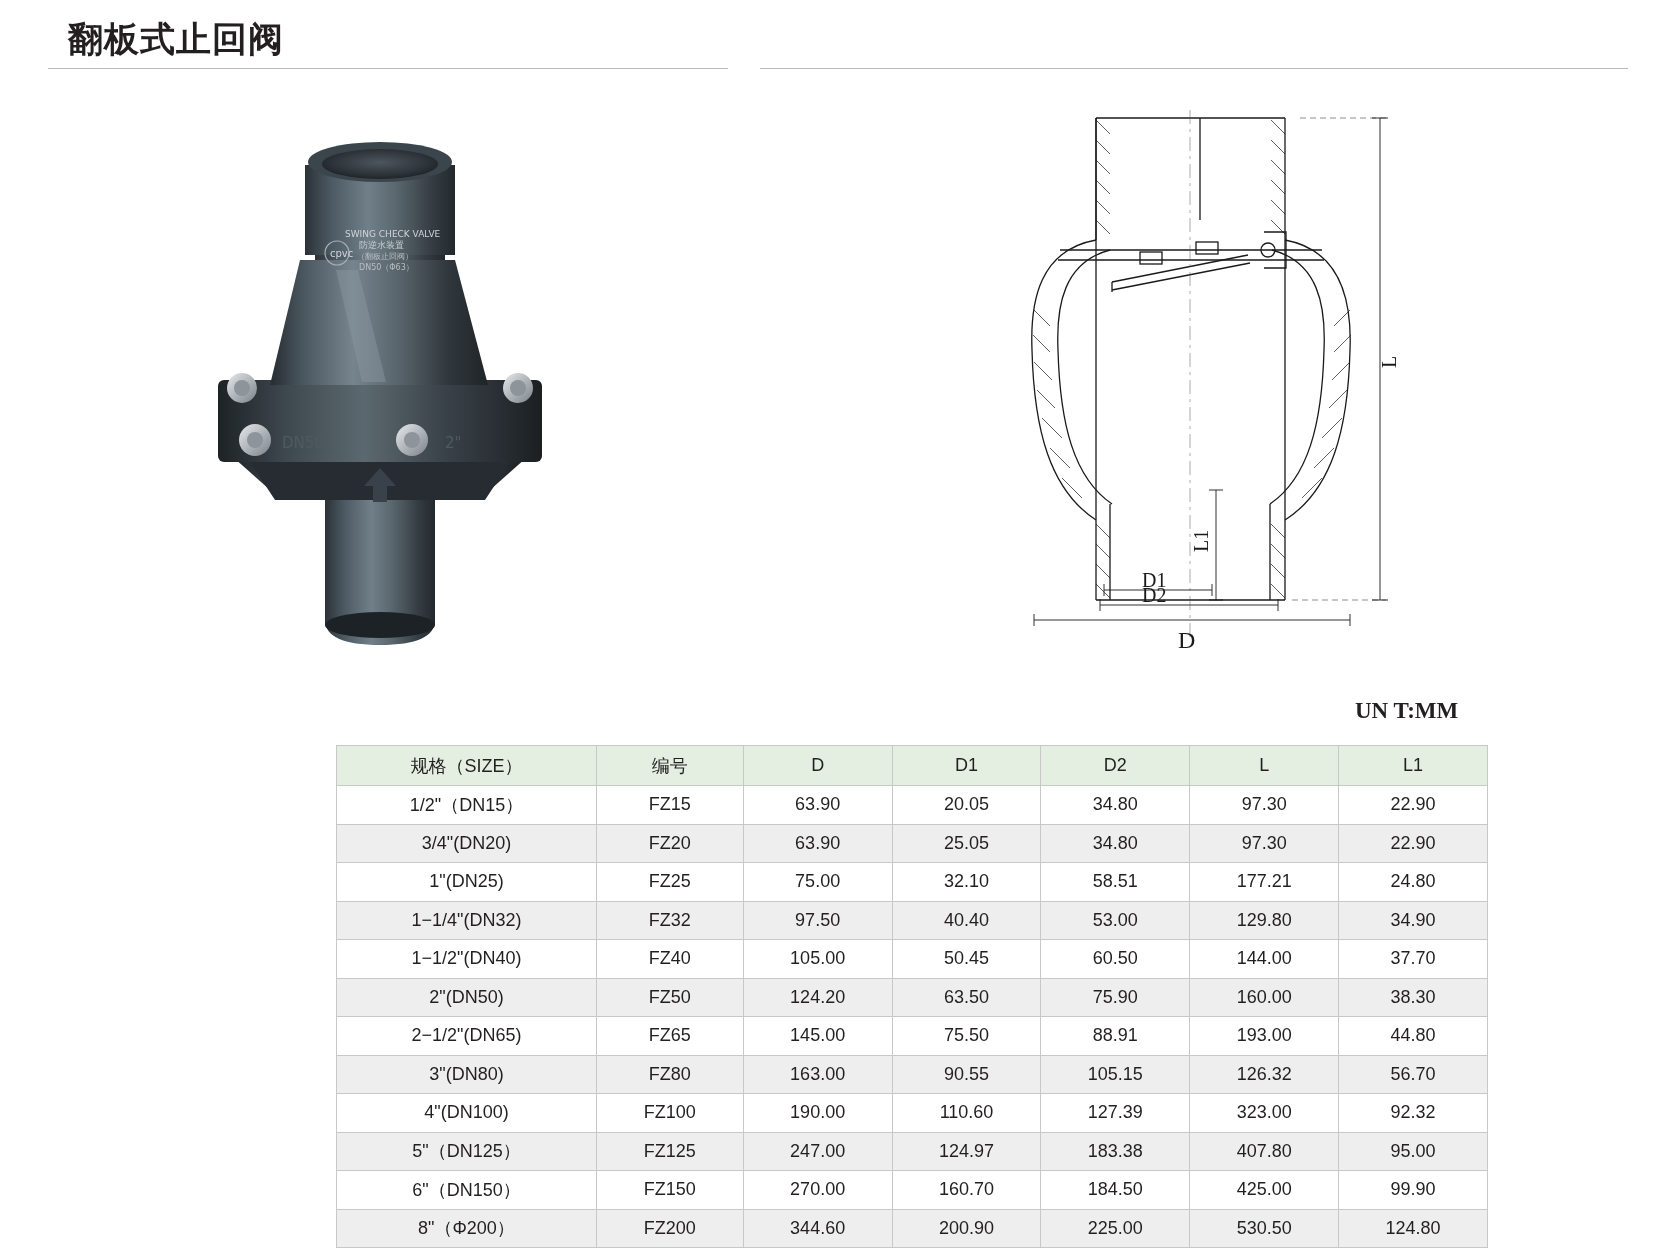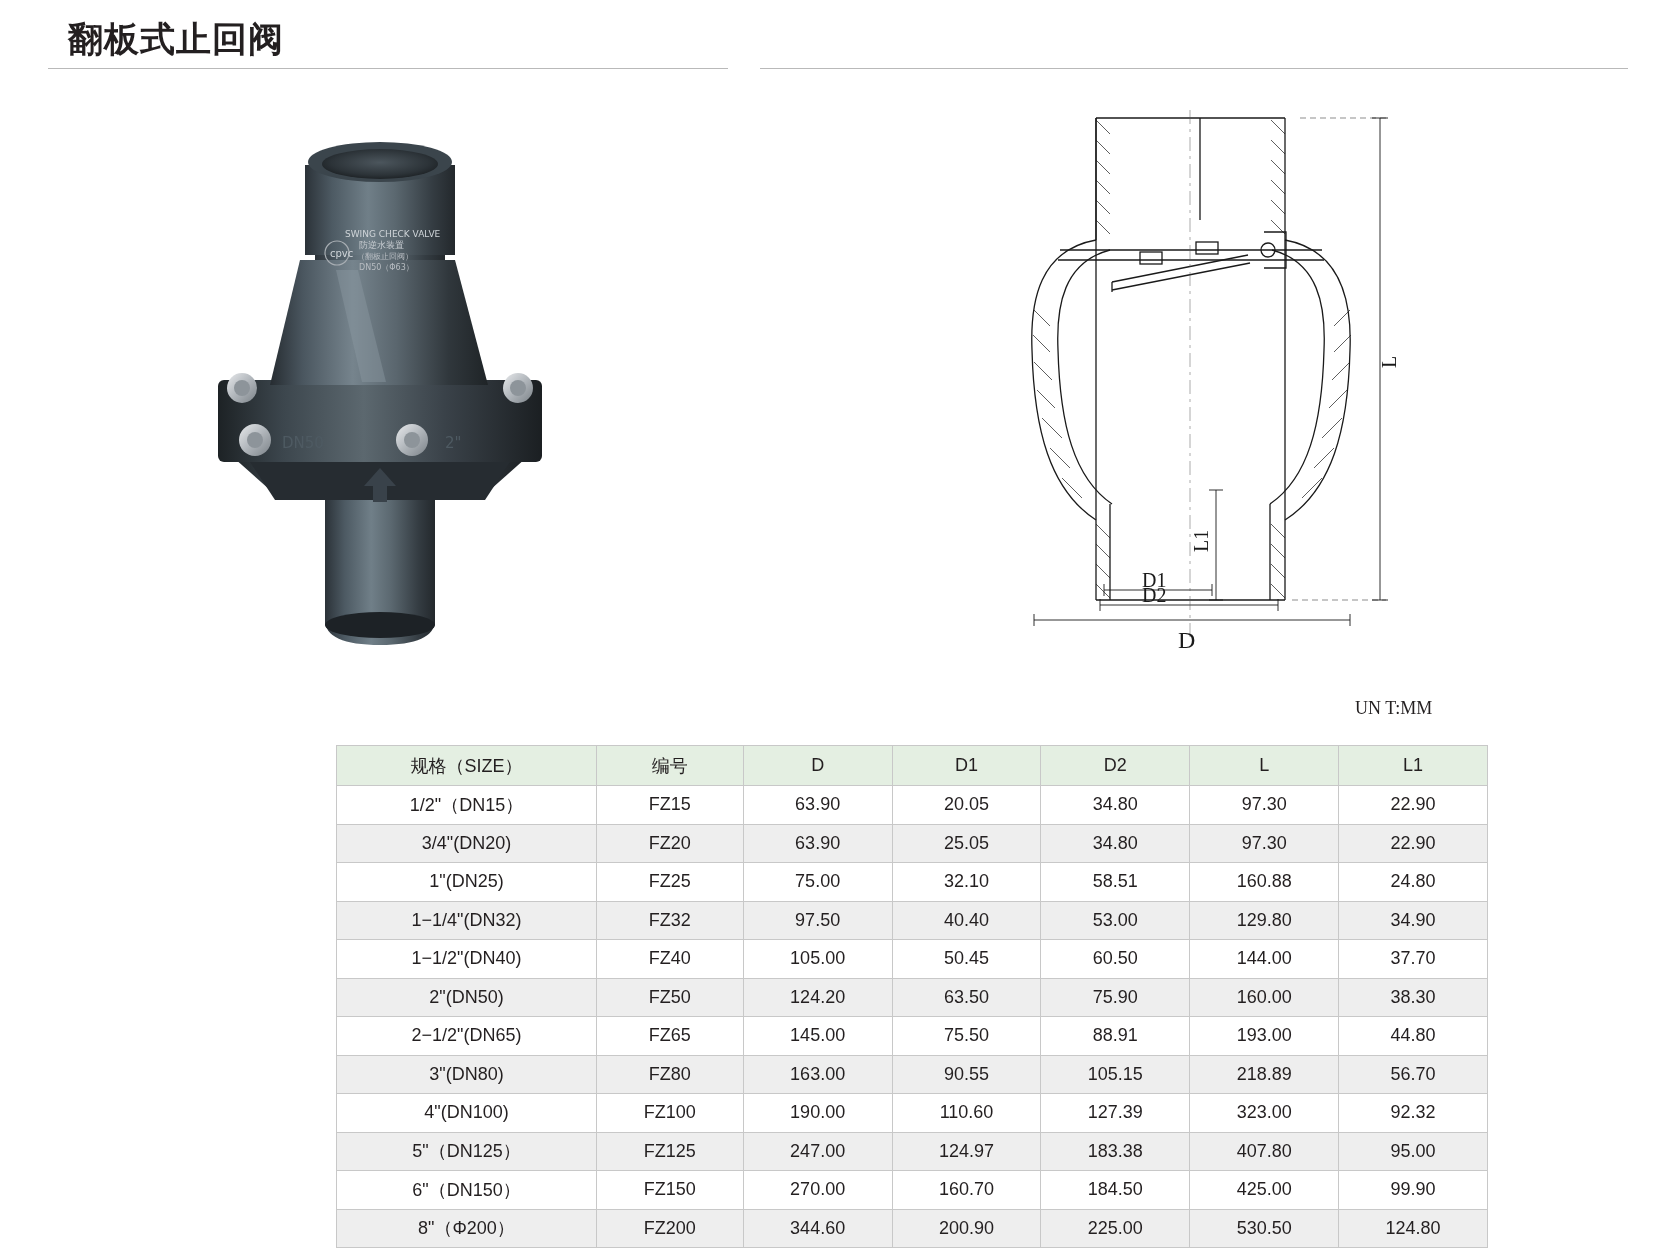--- a/index.html
+++ b/index.html
@@ -77,23 +77,24 @@
     position: absolute;
     left: 1000px;
     top: 100px;
     width: 520px;
     height: 560px;
   }
   .unit-label {
     position: absolute;
     left: 1355px;
     top: 698px;
-    font-size: 18px;
+    font-size: 23px;
     color: #231f20;
     font-family: "Liberation Serif", serif;
+    font-weight: bold;
   }
 
   
   .spec-table {
     position: absolute;
     left: 336px;
     top: 745px;
     width: 1152px;
     border-collapse: collapse;
     font-size: 18px;
@@ -338,21 +339,21 @@
         <td>34.80</td>
         <td>97.30</td>
         <td>22.90</td>
       </tr>
       <tr>
         <td>1"(DN25)</td>
         <td>FZ25</td>
         <td>75.00</td>
         <td>32.10</td>
         <td>58.51</td>
-        <td>160.88</td>
+        <td>177.21</td>
         <td>24.80</td>
       </tr>
       <tr>
         <td>1−1/4"(DN32)</td>
         <td>FZ32</td>
         <td>97.50</td>
         <td>40.40</td>
         <td>53.00</td>
         <td>129.80</td>
         <td>34.90</td>
@@ -383,21 +384,21 @@
         <td>88.91</td>
         <td>193.00</td>
         <td>44.80</td>
       </tr>
       <tr>
         <td>3"(DN80)</td>
         <td>FZ80</td>
         <td>163.00</td>
         <td>90.55</td>
         <td>105.15</td>
-        <td>218.89</td>
+        <td>126.32</td>
         <td>56.70</td>
       </tr>
       <tr>
         <td>4"(DN100)</td>
         <td>FZ100</td>
         <td>190.00</td>
         <td>110.60</td>
         <td>127.39</td>
         <td>323.00</td>
         <td>92.32</td>

